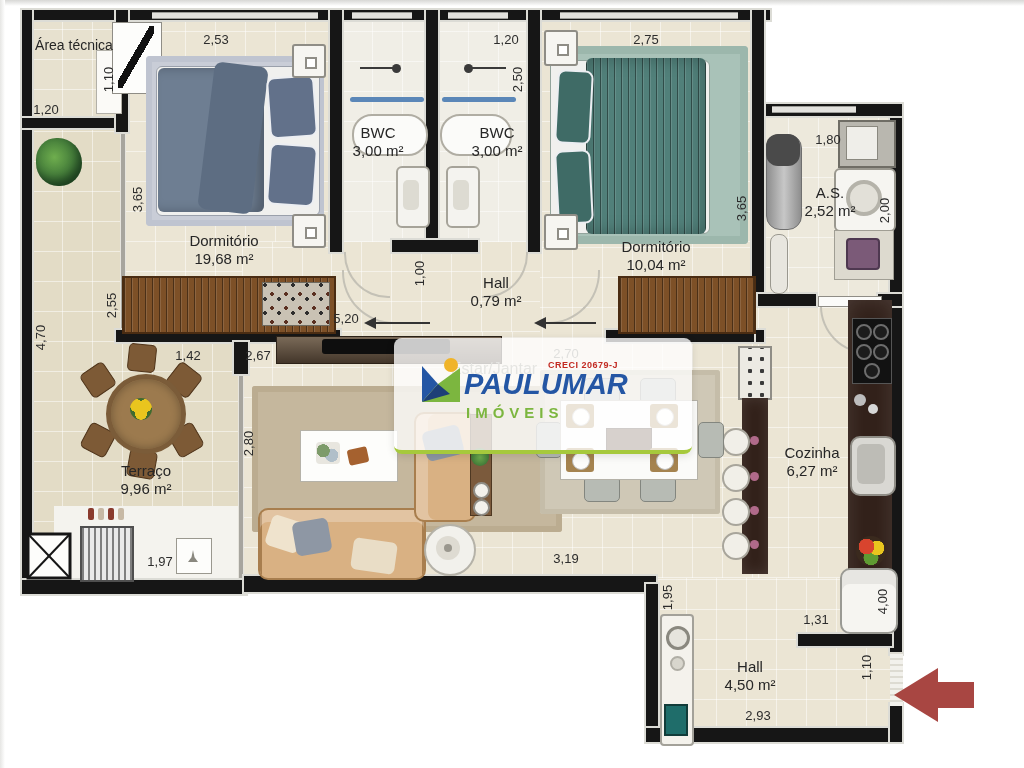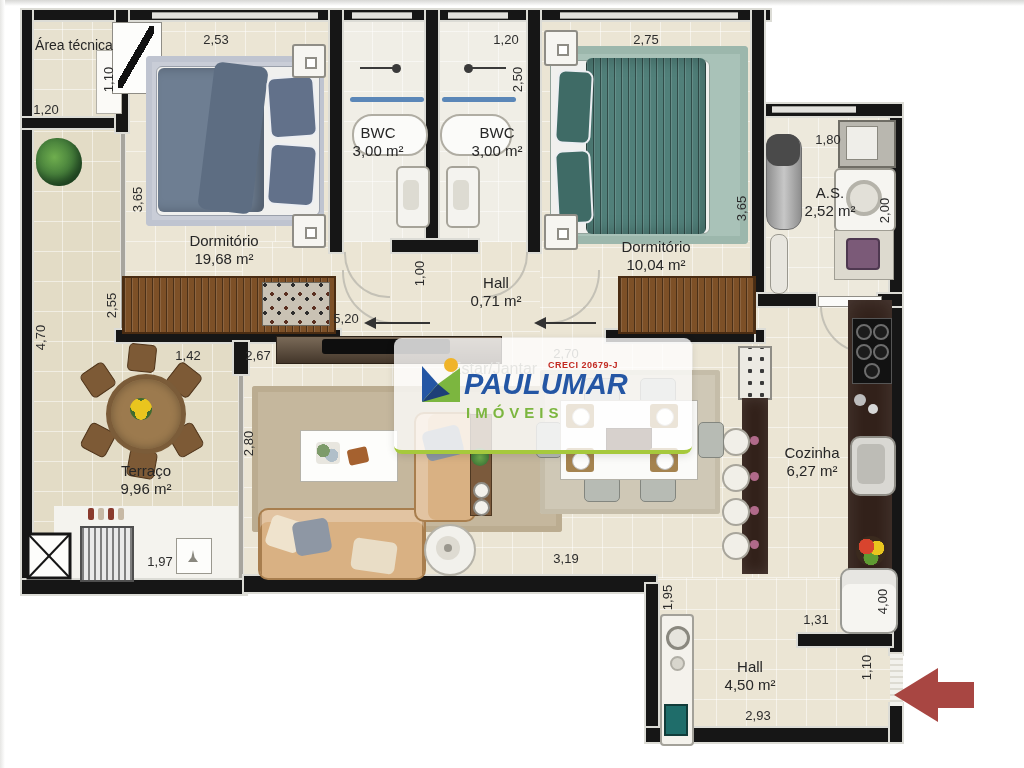--- a/index.html
+++ b/index.html
@@ -275,21 +275,21 @@
   <div class="rlabel" style="left:497px;top:124px;">
     <span>BWC</span><br>
     <span>3,00 m²</span>
   </div>
   <div class="rlabel" style="left:656px;top:238px;">
     <span>Dormitório</span><br>
     <span>10,04 m²</span>
   </div>
   <div class="rlabel" style="left:496px;top:274px;">
     <span>Hall</span><br>
-    <span>0,71 m²</span>
+    <span>0,79 m²</span>
   </div>
   <div class="rlabel" style="left:830px;top:172px;margin-top:12px;">
     <span>A.S.</span><br>
     <span>2,52 m²</span>
   </div>
   <div class="rlabel" style="left:812px;top:444px;">
     <span>Cozinha</span><br>
     <span>6,27 m²</span>
   </div>
   <div class="rlabel" style="left:146px;top:462px;">

